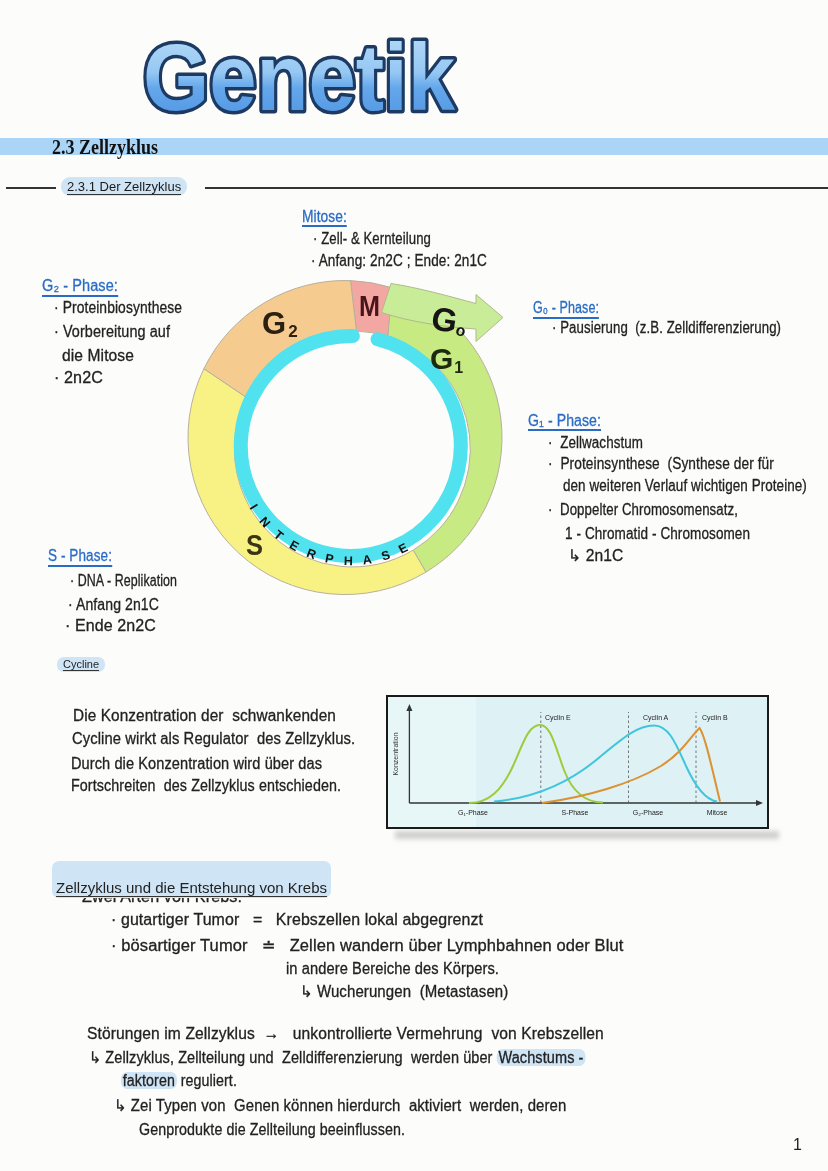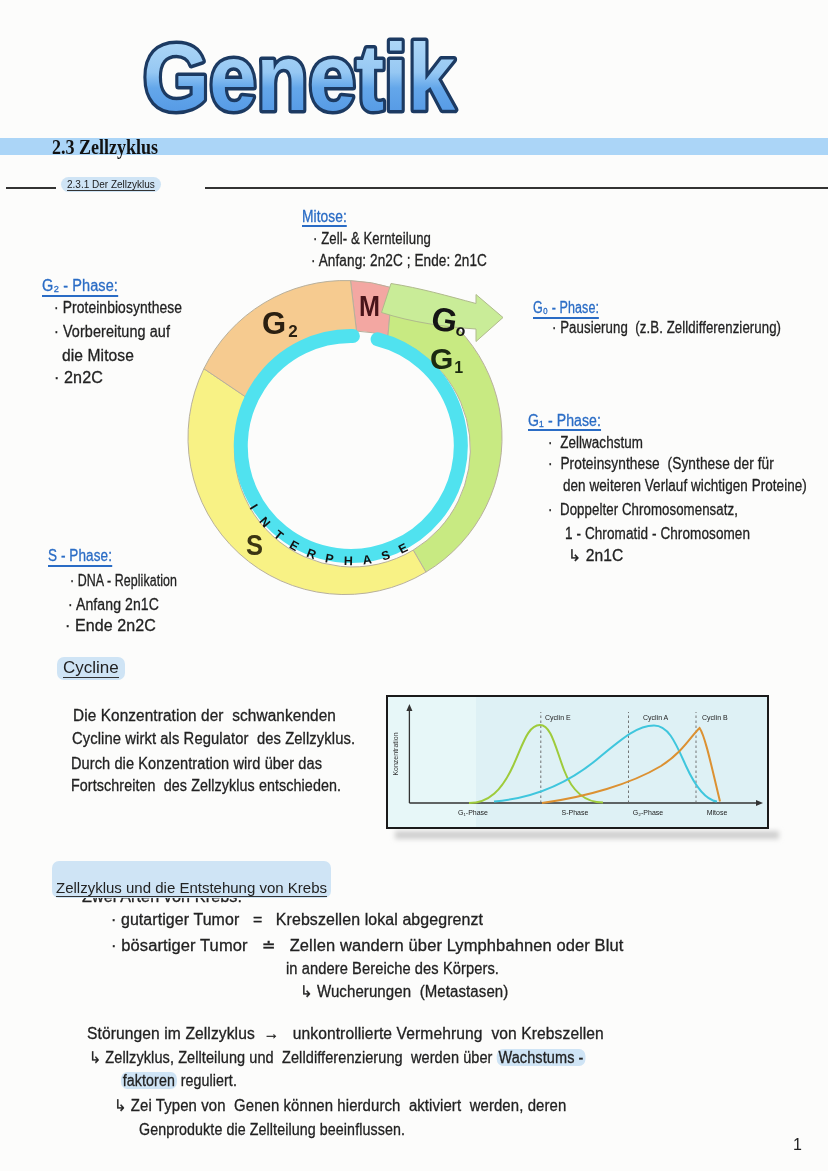--- a/index.html
+++ b/index.html
@@ -24,21 +24,21 @@
     </linearGradient>
   </defs>
   <text x="171" y="96" text-anchor="middle" font-family="Liberation Sans, sans-serif" font-weight="bold" font-size="94" fill="url(#tg)" stroke="#1c3a62" stroke-width="7" textLength="312" lengthAdjust="spacingAndGlyphs" style="paint-order:stroke;stroke-linejoin:round;">Genetik</text>
 </svg>
 
 <div class="abs" style="left:0;top:137.5px;width:828px;height:17.5px;background:#abd5f7;"></div>
 <div class="abs" style="left:52px;top:136px;font-family:'Liberation Serif',serif;font-weight:bold;font-size:20px;color:#111;transform-origin:0 50%;transform:scaleX(0.9);">2.3 Zellzyklus</div>
 
 <div class="abs" style="left:6px;top:187px;width:50px;height:2px;background:#333;"></div>
 <div class="abs" style="left:205px;top:187px;width:623px;height:2px;background:#333;"></div>
-<div class="abs hl" id="h_231" style="left:61px;top:176.5px;font-size:10px;color:#1a1a1a;padding:2px 6px 2px 6px;border-radius:9px;text-align:right;">
+<div class="abs hl" id="h_231" style="left:61px;top:176.5px;font-size:13px;color:#1a1a1a;padding:2px 6px 2px 6px;border-radius:9px;text-align:right;">
   <span style="border-bottom:1.8px solid #333;">2.3.1 Der Zellzyklus</span>
 </div>
 
 <div id="f1" class="abs hw fit blue" style="transform-origin:0 50%;transform:scaleX(0.861);left:302px;top:207.5px;"><span class="u">Mitose:</span></div>
 <div id="f2" class="abs hw fit" style="transform-origin:0 50%;transform:scaleX(0.822);left:313px;top:230px;">· Zell- &amp; Kernteilung</div>
 <div id="f3" class="abs hw fit" style="transform-origin:0 50%;transform:scaleX(0.849);left:311px;top:252px;">· Anfang: 2n2C ; Ende: 2n1C</div>
 <div id="f4" class="abs hw fit blue" style="transform-origin:0 50%;transform:scaleX(0.907);left:42px;top:277px;"><span class="u">G₂ - Phase:</span></div>
 <div id="f5" class="abs hw fit" style="transform-origin:0 50%;transform:scaleX(0.866);left:54px;top:298.5px;">· Proteinbiosynthese</div>
 <div id="f6" class="abs hw fit" style="transform-origin:0 50%;transform:scaleX(0.899);left:54px;top:322.7px;">· Vorbereitung auf</div>
 <div id="f7" class="abs hw fit" style="transform-origin:0 50%;transform:scaleX(0.974);left:62px;top:347px;">die Mitose</div>
@@ -127,19 +127,19 @@
   <text x="87" y="121" font-size="7" fill="#222" text-anchor="middle" font-family="Liberation Sans, sans-serif">G₁-Phase</text>
   <text x="189" y="121" font-size="7" fill="#222" text-anchor="middle" font-family="Liberation Sans, sans-serif">S-Phase</text>
   <text x="262" y="121" font-size="7" fill="#222" text-anchor="middle" font-family="Liberation Sans, sans-serif">G₂-Phase</text>
   <text x="331" y="121" font-size="7" fill="#222" text-anchor="middle" font-family="Liberation Sans, sans-serif">Mitose</text>
 
   <path d="M 83 109 C 103 109, 116 96, 127 72 C 137 50, 142 31, 154 31 C 165 31, 169 52, 178 76 C 186 97, 198 108.5, 217 108.5" fill="none" stroke="#9ecb3b" stroke-width="2"></path>
   <path d="M 108 107.5 C 150 104, 185 88, 215 62 C 238 43, 252 31.5, 268 31.5 C 283 31.5, 290 50, 300 72 C 310 94, 320 106, 331 107.5" fill="none" stroke="#3fc6dd" stroke-width="2"></path>
   <path d="M 156 109 C 200 103, 245 90, 275 72 C 297 58, 305 42, 313.6 34 C 319 42, 325 70, 334 107.5" fill="none" stroke="#dc9132" stroke-width="2"></path>
 </svg>
 
-<div class="abs hl" id="h_cyc" style="left:57px;top:657px;font-size:17px;padding:1px 6px 2px 6px;">
+<div class="abs hl" id="h_cyc" style="left:57px;top:657px;font-size:11px;padding:1px 6px 2px 6px;">
   <span style="border-bottom:1.8px solid #333;">Cycline</span>
 </div>
 <div class="abs hl" id="h_krebs" style="left:52px;top:861px;font-size:15px;padding:18px 4px 2px 4px;">
   <span style="border-bottom:1.5px solid #333;">Zellzyklus und die Entstehung von Krebs</span>
 </div>
 <div class="abs" style="left:793px;top:1136px;font-size:16px;">1</div>
 
 </body></html>

